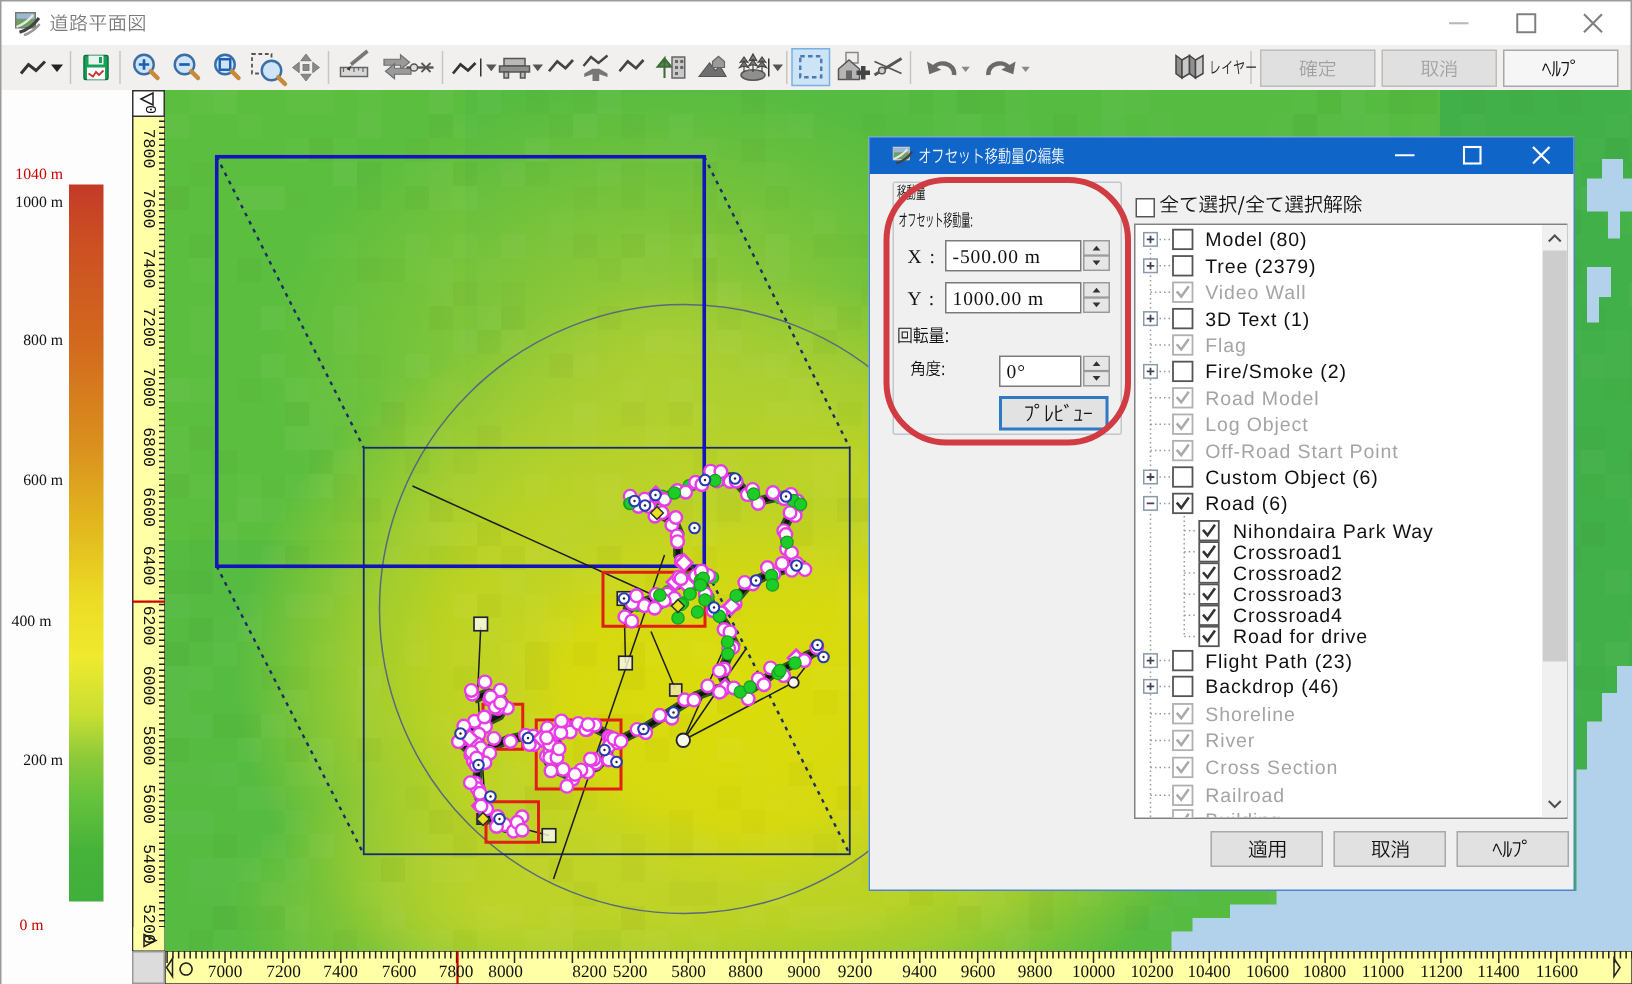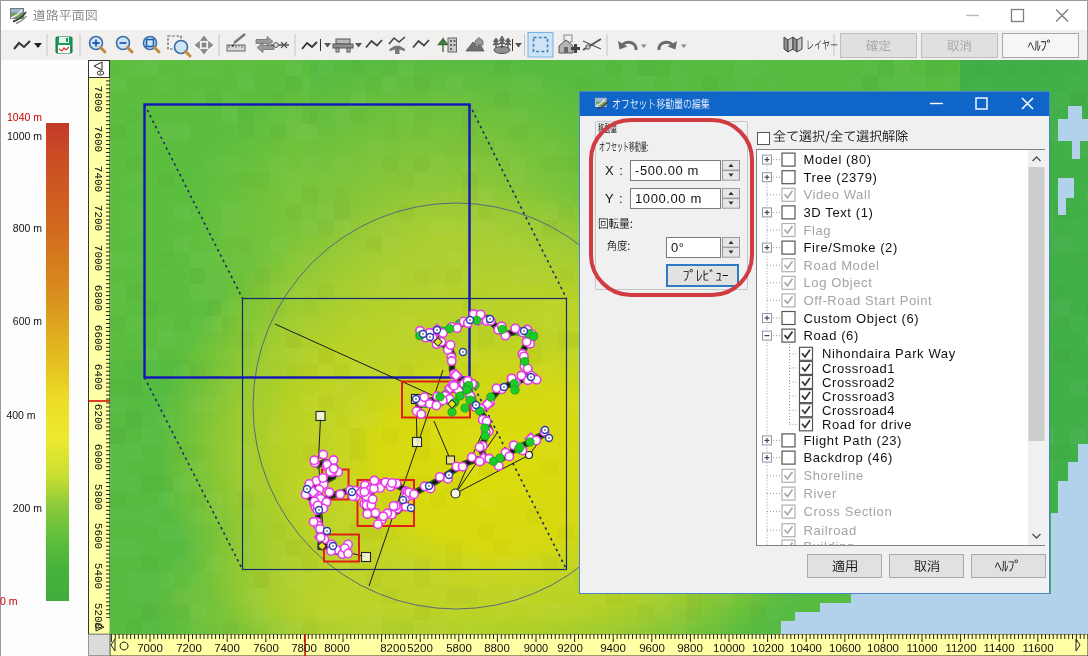--- a/index.html
+++ b/index.html
@@ -1,17 +1,17 @@
 <!DOCTYPE html>
 <html><head><meta charset="utf-8"><style>
 *{margin:0;padding:0;box-sizing:border-box}
 body{width:1088px;height:656px;position:relative;overflow:hidden;
  font-family:"Liberation Sans",sans-serif;background:#fff}
 .a{position:absolute}
-.mono{font-family:Liberation Sans, sans-serif}
+.mono{font-family:Liberation Serif, serif}
 </style></head><body>
 <div class="a" style="left:0;top:0;width:1088px;height:30px;background:#ffffff;border:1px solid #9b9b9b;border-bottom:none"></div>
 <svg class="a" style="left:10px;top:7px" width="17" height="17" viewBox="0 0 17 17">
 <rect x="0.5" y="1.5" width="13" height="10" fill="#6fa060" stroke="#777"></rect>
 <rect x="1" y="2" width="12" height="3.5" fill="#9db7d8"></rect>
 <path d="M1 11 C5 9.5 8 8 12 3" stroke="#e8e8e8" stroke-width="1.6" fill="none"></path>
 <path d="M3 14.5 C8 13 12 10.5 16 5" stroke="#444" stroke-width="2" fill="none"></path>
 <path d="M6 16.5 C10 15 14 12 16.5 9" stroke="#999" stroke-width="1.8" fill="none"></path>
 </svg>
 <svg class="a" style="left:0;top:0" width="200" height="30">
@@ -134,21 +134,21 @@
   </svg>
 <div class="a" style="left:0;top:60px;width:88px;height:596px;background:#fdfdfd;border-left:1px solid #9b9b9b"></div>
 <div class="a" style="left:46px;top:123px;width:23px;height:478px;background:linear-gradient(to bottom,
 #c33a28 0%,#cc4f23 8%,#d2691e 22%,#d98f1e 36%,#e2b91f 48%,#ecdc26 58%,#eeea2e 66%,#c8de32 74%,#8cca3a 80%,#64c13c 86%,#46b23a 93%,#3fae3b 100%)"></div>
 <div class="a mono" style="left:0;top:111px;width:42px;text-align:right;font-size:10.5px;color:#cc0000;letter-spacing:0px">1040 m</div>
 <div class="a mono" style="left:0;top:130px;width:42px;text-align:right;font-size:10.5px;color:#111;letter-spacing:0px">1000 m</div>
 <div class="a mono" style="left:0;top:222px;width:42px;text-align:right;font-size:10.5px;color:#111;letter-spacing:0px">800 m</div>
 <div class="a mono" style="left:0;top:315px;width:42px;text-align:right;font-size:10.5px;color:#111;letter-spacing:0px">600 m</div>
 <div class="a mono" style="left:0;top:409px;width:42px;text-align:center;font-size:10.5px;color:#111;letter-spacing:0px">400 m</div>
 <div class="a mono" style="left:0;top:502px;width:42px;text-align:right;font-size:10.5px;color:#111;letter-spacing:0px">200 m</div>
-<div class="a mono" style="left:0;top:595px;width:42px;text-align:left;font-size:10.5px;color:#cc0000;letter-spacing:0px">0 m</div>
+<div class="a mono" style="left:0;top:612px;width:42px;text-align:center;font-size:10.5px;color:#cc0000;letter-spacing:0px">0 m</div>
 <svg class="a" style="left:88px;top:60px" width="22" height="574" viewBox="0 0 22 574">
     <rect x="0.5" y="0" width="21.5" height="574" fill="#ffffa6" stroke="#333" stroke-width="1"></rect>
     <path d="M18 1.0 H22 M18 5.0 H22 M18 9.0 H22 M18 12.9 H22 M18 16.9 H22 M18 20.9 H22 M18 24.9 H22 M18 28.8 H22 M18 32.8 H22 M18 36.8 H22 M18 40.8 H22 M18 44.7 H22 M18 48.7 H22 M18 52.7 H22 M18 56.7 H22 M18 60.7 H22 M18 64.6 H22 M18 68.6 H22 M18 72.6 H22 M18 76.6 H22 M18 80.5 H22 M18 84.5 H22 M18 88.5 H22 M18 92.5 H22 M18 96.4 H22 M18 100.4 H22 M18 104.4 H22 M18 108.4 H22 M18 112.4 H22 M18 116.3 H22 M18 120.3 H22 M18 124.3 H22 M18 128.3 H22 M18 132.2 H22 M18 136.2 H22 M18 140.2 H22 M18 144.2 H22 M18 148.1 H22 M18 152.1 H22 M18 156.1 H22 M18 160.1 H22 M18 164.1 H22 M18 168.0 H22 M18 172.0 H22 M18 176.0 H22 M18 180.0 H22 M18 183.9 H22 M18 187.9 H22 M18 191.9 H22 M18 195.9 H22 M18 199.9 H22 M18 203.8 H22 M18 207.8 H22 M18 211.8 H22 M18 215.8 H22 M18 219.7 H22 M18 223.7 H22 M18 227.7 H22 M18 231.7 H22 M18 235.6 H22 M18 239.6 H22 M18 243.6 H22 M18 247.6 H22 M18 251.6 H22 M18 255.5 H22 M18 259.5 H22 M18 263.5 H22 M18 267.5 H22 M18 271.4 H22 M18 275.4 H22 M18 279.4 H22 M18 283.4 H22 M18 287.3 H22 M18 291.3 H22 M18 295.3 H22 M18 299.3 H22 M18 303.3 H22 M18 307.2 H22 M18 311.2 H22 M18 315.2 H22 M18 319.2 H22 M18 323.1 H22 M18 327.1 H22 M18 331.1 H22 M18 335.1 H22 M18 339.0 H22 M18 343.0 H22 M18 347.0 H22 M18 351.0 H22 M18 355.0 H22 M18 358.9 H22 M18 362.9 H22 M18 366.9 H22 M18 370.9 H22 M18 374.8 H22 M18 378.8 H22 M18 382.8 H22 M18 386.8 H22 M18 390.7 H22 M18 394.7 H22 M18 398.7 H22 M18 402.7 H22 M18 406.7 H22 M18 410.6 H22 M18 414.6 H22 M18 418.6 H22 M18 422.6 H22 M18 426.5 H22 M18 430.5 H22 M18 434.5 H22 M18 438.5 H22 M18 442.4 H22 M18 446.4 H22 M18 450.4 H22 M18 454.4 H22 M18 458.4 H22 M18 462.3 H22 M18 466.3 H22 M18 470.3 H22 M18 474.3 H22 M18 478.2 H22 M18 482.2 H22 M18 486.2 H22 M18 490.2 H22 M18 494.1 H22 M18 498.1 H22 M18 502.1 H22 M18 506.1 H22 M18 510.1 H22 M18 514.0 H22 M18 518.0 H22 M18 522.0 H22 M18 526.0 H22 M18 529.9 H22 M18 533.9 H22 M18 537.9 H22 M18 541.9 H22 M18 545.8 H22 M18 549.8 H22 M18 553.8 H22 M18 557.8 H22" stroke="#222" stroke-width="1" fill="none"></path>
     <rect x="0.5" y="0.5" width="21" height="17" fill="#fff" stroke="#333"></rect>
     <path d="M6 6 l8 -4 v8z" fill="none" stroke="#222"></path>
     <text x="11" y="13" transform="rotate(90 11 13)" text-anchor="middle" dominant-baseline="central" font-family="Liberation Mono,monospace" font-size="10" fill="#111">0</text>
     <line x1="0" y1="341" x2="22" y2="341" stroke="#cc0000" stroke-width="1.5"></line>
     <rect x="1" y="558" width="20.5" height="15.5" fill="#ffffa6"></rect>
     <path d="M8 563 l8 4 -8 4z" fill="none" stroke="#222"></path>
   </svg>

